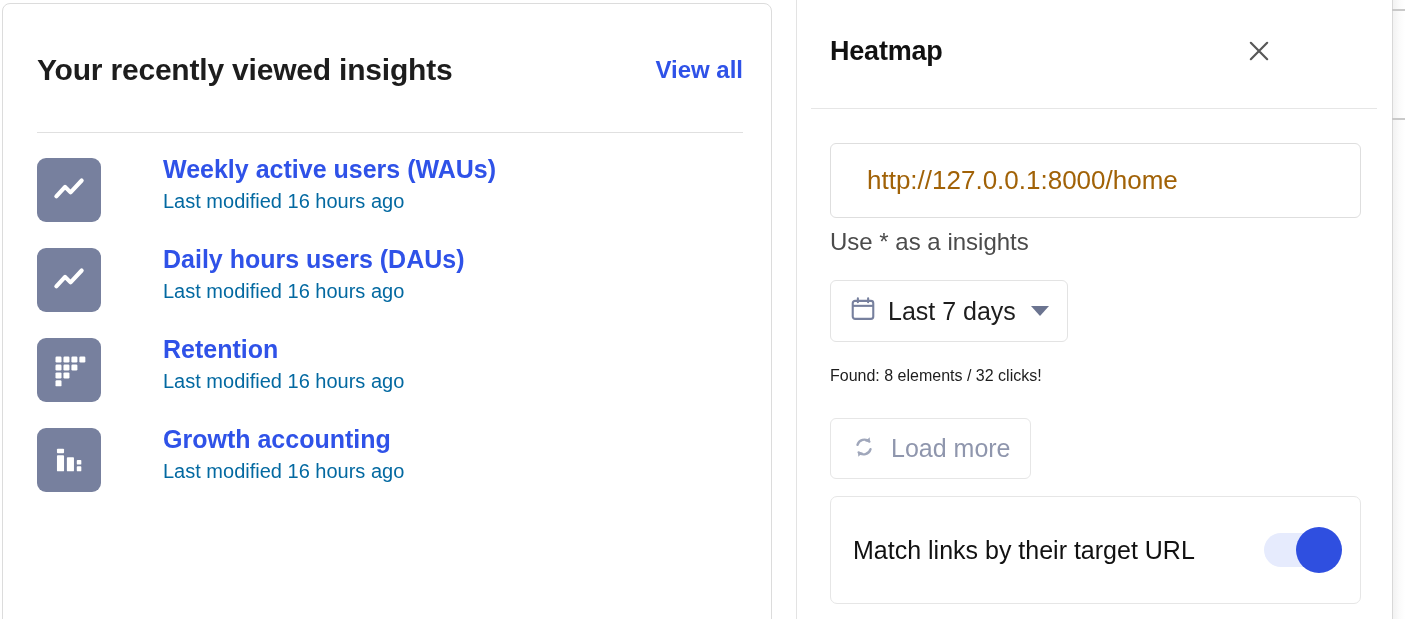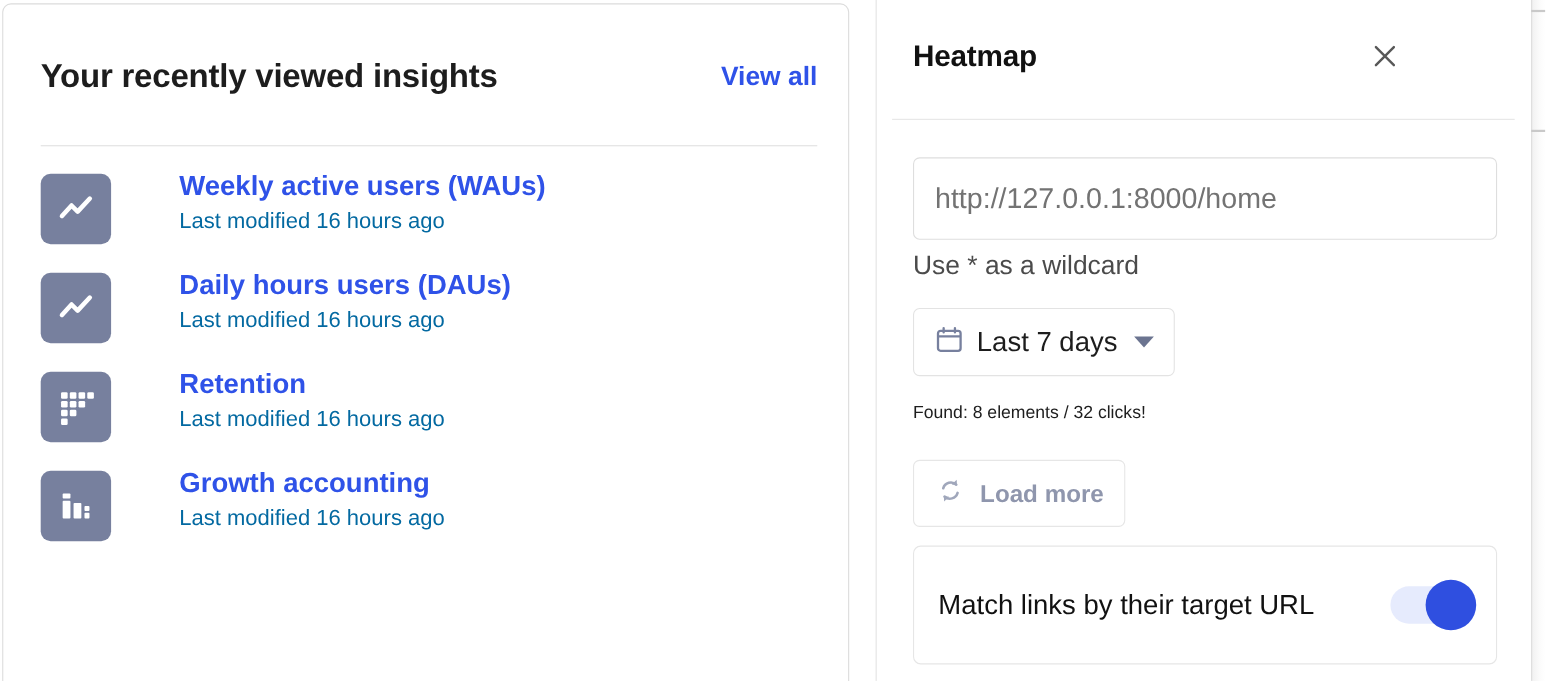--- a/index.html
+++ b/index.html
@@ -169,22 +169,22 @@
     left: 33px;
     top: 25px;
     width: 531px;
     height: 75px;
     box-sizing: border-box;
     border: 1px solid #dedede;
     border-radius: 6px;
     background: #ffffff;
     font-family: "Liberation Sans", sans-serif;
     font-size: 26px;
-    color: #737373;
-    padding: 0 19px;
+    color: #a16207;
+    padding: 0 36px;
     outline: none;
   }
   .wildcard-hint {
     position: absolute;
     left: 33px;
     top: 110px;
     font-size: 24px;
     color: #4b4b4b;
   }
 
@@ -235,22 +235,22 @@
     display: inline-flex;
     align-items: center;
     gap: 13px;
     padding: 0 19px;
     border: 1px solid #e6e6e6;
     border-radius: 6px;
     background: #ffffff;
     cursor: pointer;
   }
   .load-more-label {
-    font-size: 22px;
-    font-weight: 700;
+    font-size: 25px;
+    font-weight: 400;
     color: #8f96ad;
     white-space: nowrap;
   }
 
   .match-card {
     position: absolute;
     left: 33px;
     top: 378px;
     width: 531px;
     height: 108px;
@@ -410,21 +410,21 @@
           <path d="M5 5 L19 19 M19 5 L5 19" stroke="#585858" stroke-width="1.9" stroke-linecap="round"></path>
         </svg>
       </div>
       <div class="panel-divider"></div>
     </div>
 
     <div class="panel-body">
 
       <input class="url-input" type="text" value="http://127.0.0.1:8000/home" style="">
 
-      <div class="wildcard-hint">Use * as a wildcard</div>
+      <div class="wildcard-hint">Use * as a insights</div>
 
       <div class="date-picker">
         <span>
           <svg width="28" height="28" viewBox="0 0 24 24" aria-hidden="true">
             <rect x="3.2" y="5" width="17.6" height="15.5" rx="2" fill="none" stroke="#77809e" stroke-width="1.8"></rect>
             <path d="M3.2 9.3 H20.8" stroke="#77809e" stroke-width="1.8"></path>
             <path d="M7.6 2.8 V6.2 M16.4 2.8 V6.2" stroke="#77809e" stroke-width="1.8" stroke-linecap="round"></path>
           </svg>
         </span>
         <span class="date-label">Last 7 days</span>

